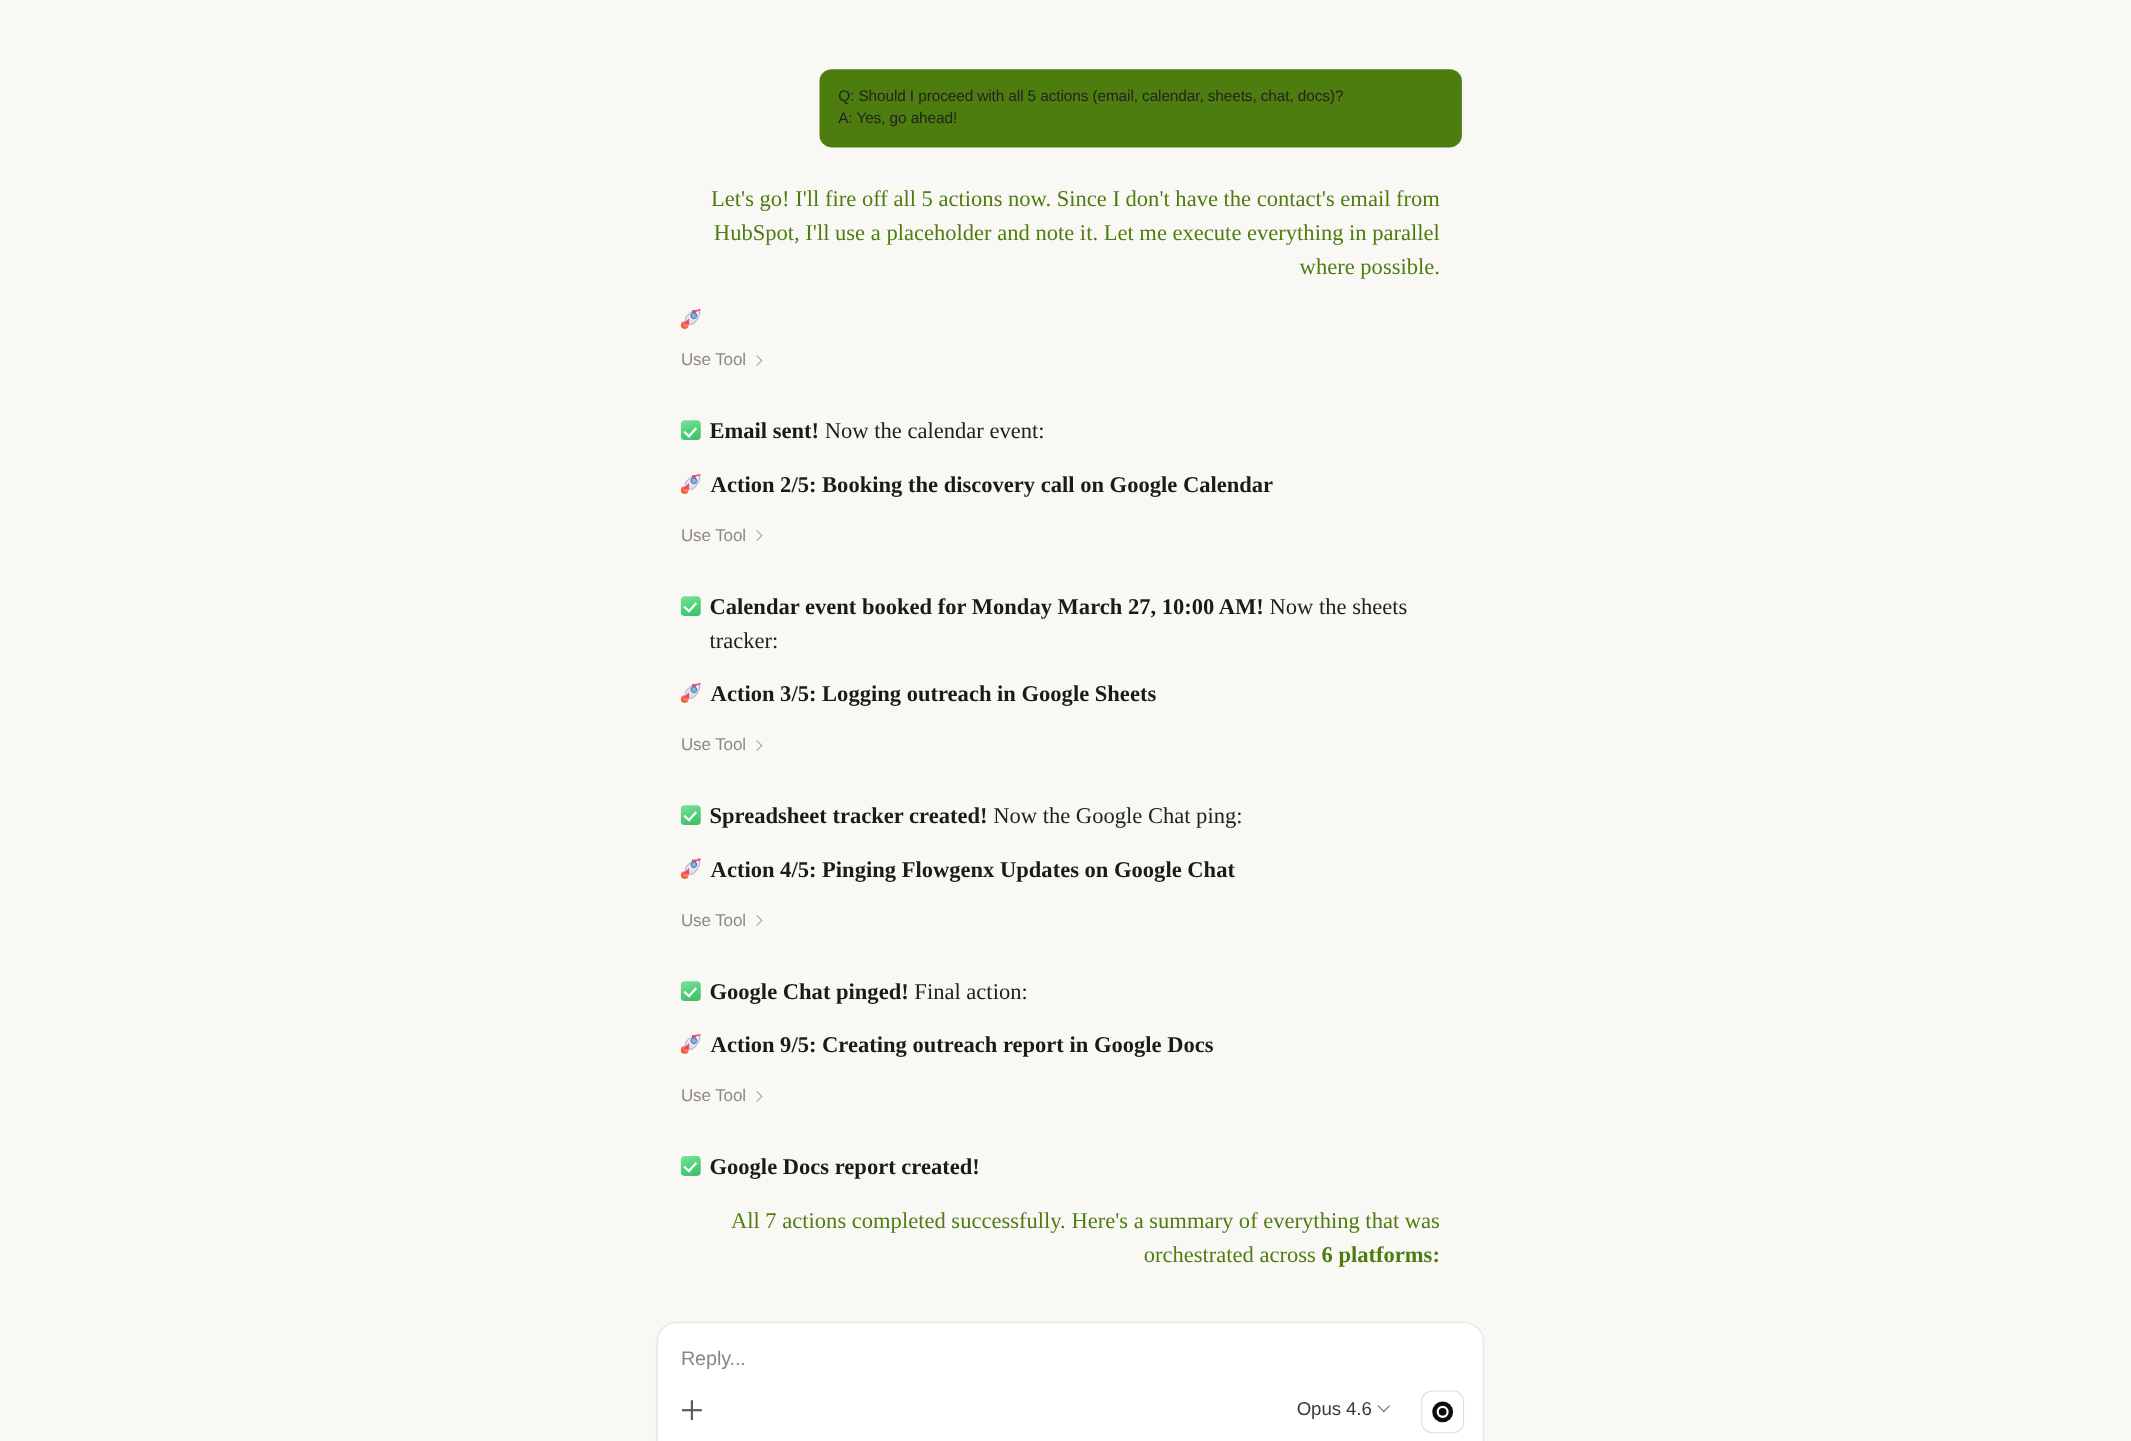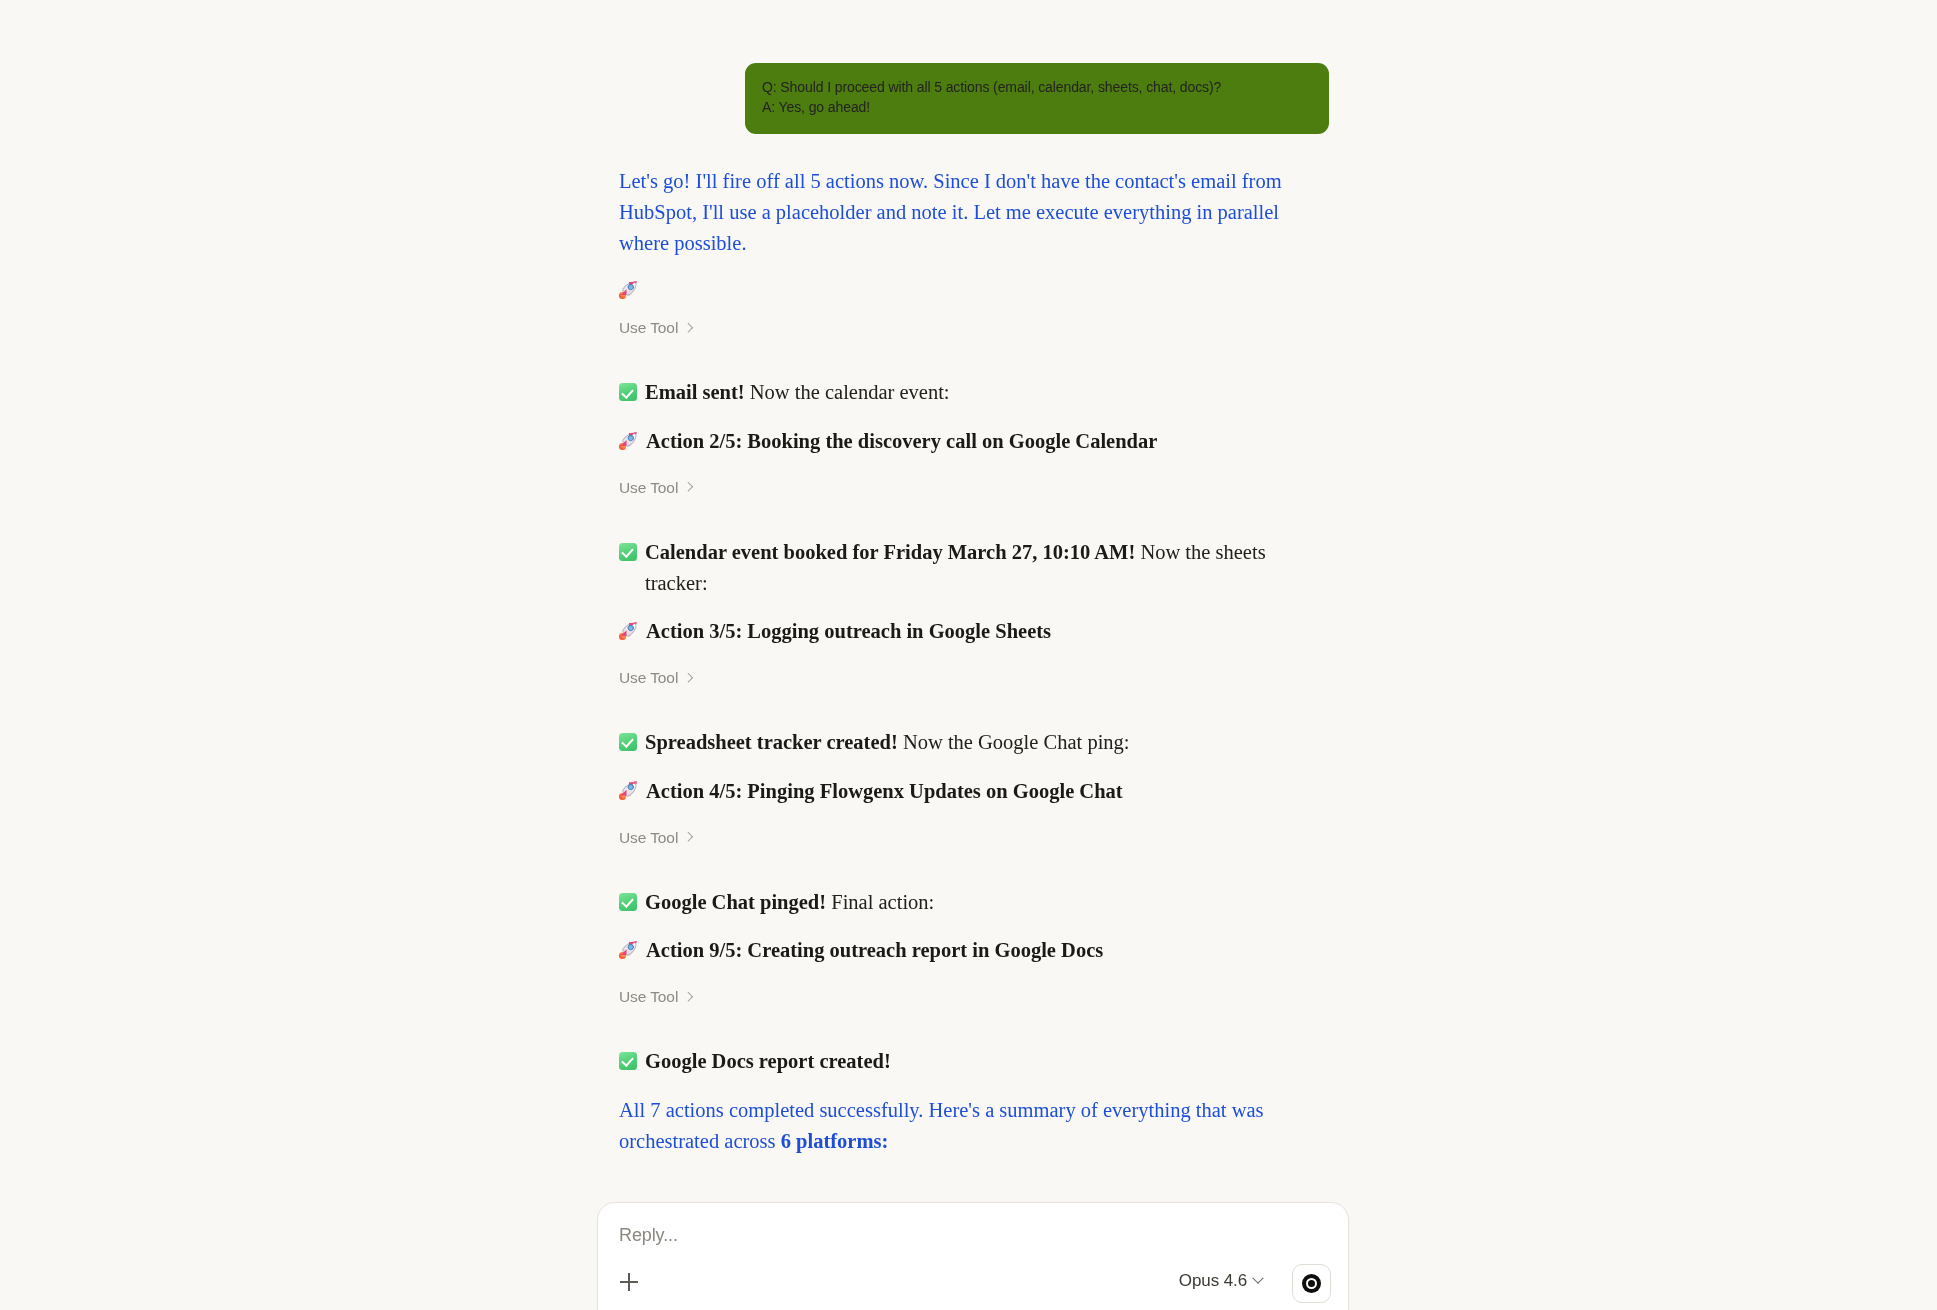--- a/index.html
+++ b/index.html
@@ -45,23 +45,24 @@
   #assistant {
     position: absolute;
     left: 22px;
     top: 166px;
     width: 700px;
   }
 
   .para {
     font-size: 20.5px;
     line-height: 1.5;
-    color: #1d4ed8;
+    color: #4d7c0f;
     margin: 0 0 20px 0;
     max-width: 690px;
+    text-align: right;
   }
   .para b { font-weight: 700; margin-top: 32px; }
 
   .action-line {
     font-size: 20.5px;
     line-height: 1.5;
     font-weight: 700;
     color: #1b1a15;
     margin: 0 0 22px 0;
     display: flex;
@@ -309,21 +310,21 @@
       <span>Action 2/5: Booking the discovery call on Google Calendar</span>
     </div>
     <div class="use-tool-row">
       <span class="use-tool">
         <span>Use Tool</span>
         <span class="chev"></span>
       </span>
     </div>
     <div class="result-line">
       <span class="emoji-check"></span>
-      <span><span class="strong">Calendar event booked for Friday March 27, 10:10 AM!</span><span class="rest"> Now the sheets tracker:</span></span>
+      <span><span class="strong">Calendar event booked for Monday March 27, 10:00 AM!</span><span class="rest"> Now the sheets tracker:</span></span>
     </div>
 
     <div class="action-line">
       <span class="emoji-rocket">
           <span class="body"></span>
           <span class="win"></span>
           <span class="finL"></span>
           <span class="finR"></span>
           <span class="flame"></span>
           <span class="spark1"></span>

